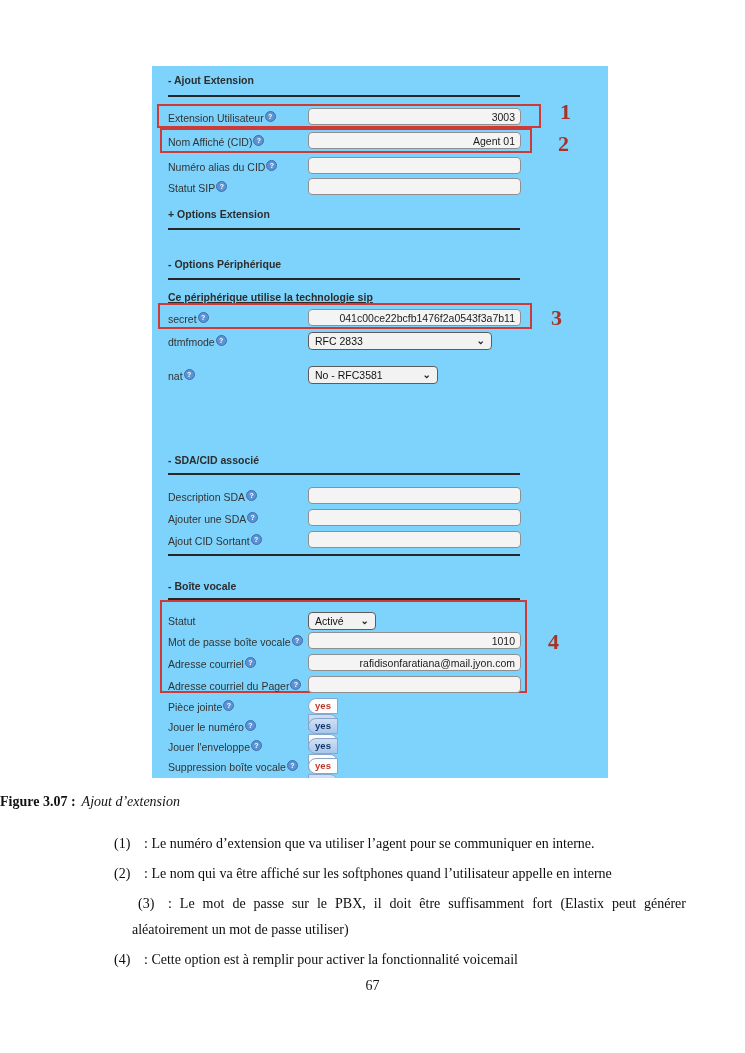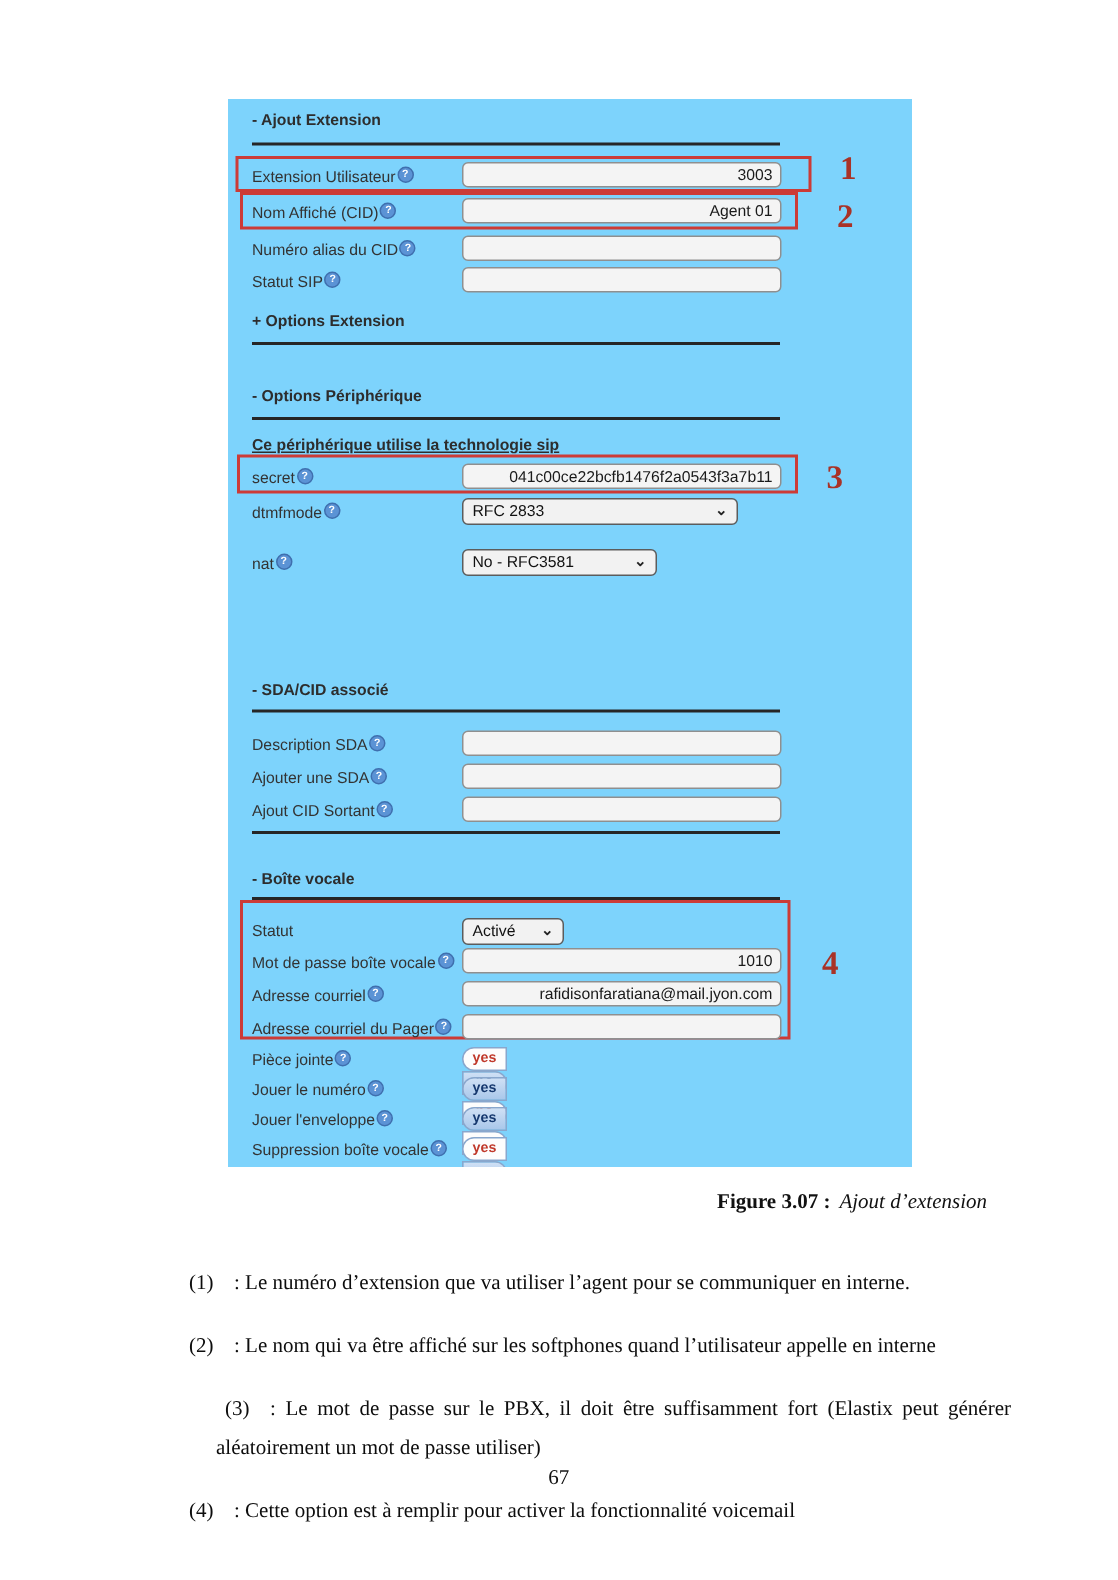--- a/index.html
+++ b/index.html
@@ -55,26 +55,26 @@
     width:30px; height:16px; line-height:14px; text-align:center; box-sizing:border-box;
     font-family:"Liberation Sans",sans-serif; font-size:9.5px; font-weight:bold;
     cursor:pointer;
   }
   .tbtn.first {border-radius:8px 0 0 8px;}
   .tbtn.last {border-radius:0 8px 8px 0;}
   .tsel {background:#fdfdfd; border:1px solid #89a7cd; color:#c0392b;}
   .tuns {background:linear-gradient(#cfe0f5,#a9c7ea); border:1px solid #89a7cd; color:#16386e;}
 
   
-  .caption {position:absolute; top:794px; left:0; width:658px; text-align:right; font-size:14px;}
+  .caption {position:absolute; top:794px; left:0; width:658px; text-align:left; font-size:14px;}
   .cap-bold {font-weight:bold; margin-right:6px;}
   .cap-italic {font-style:italic;}
 
   .notes {position:absolute; left:110px; top:827px; width:580px; font-size:14px; color:#0d0d0d;}
-  .note {margin:16px; line-height:26px; padding-left:30px; text-indent:-30px;}
+  .note {margin:4px; line-height:26px; padding-left:30px; text-indent:-30px;}
   .note-num {display:inline-block; width:30px; text-indent:0;}
   .note .line1 {display:block; text-align:justify; text-align-last:justify;}
   .note .line1 .note-num {width:30px;}
   .note .line2 {display:block; padding-left:0; margin-left:-6px;}
   .note.wrap {padding-left:24px; text-indent:0;}
 
   .pagenum {position:absolute; top:978px; left:0; width:745px; text-align:center; font-size:14px;}
 </style>
 </head>
 <body>

